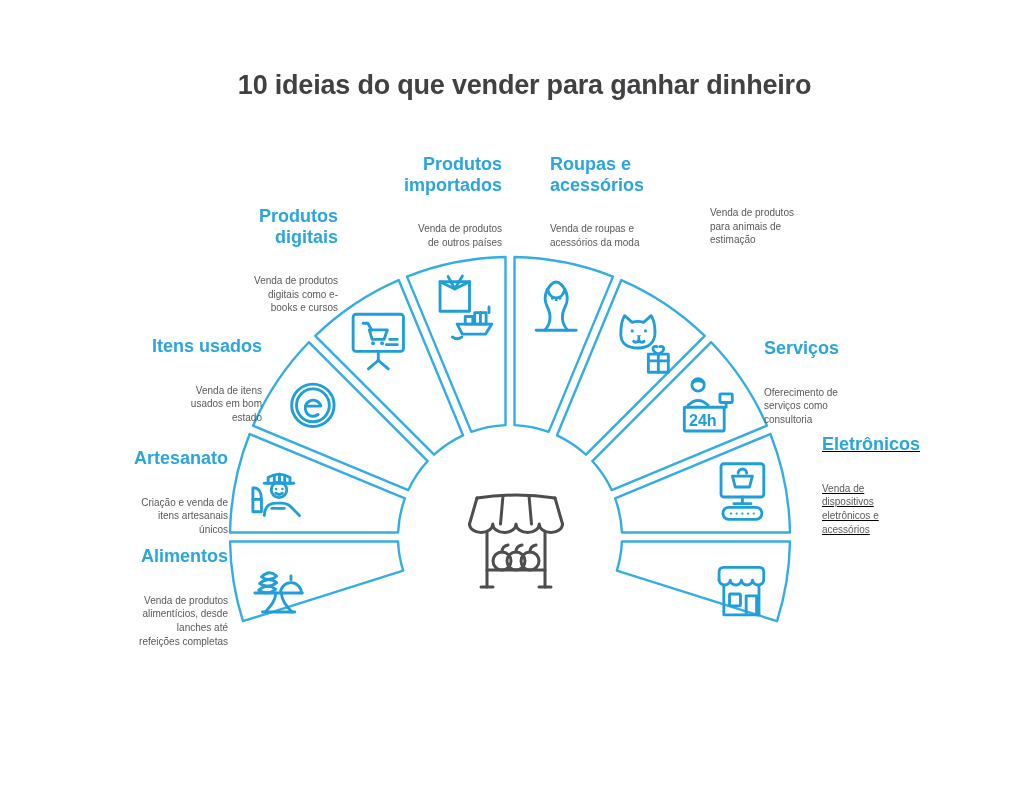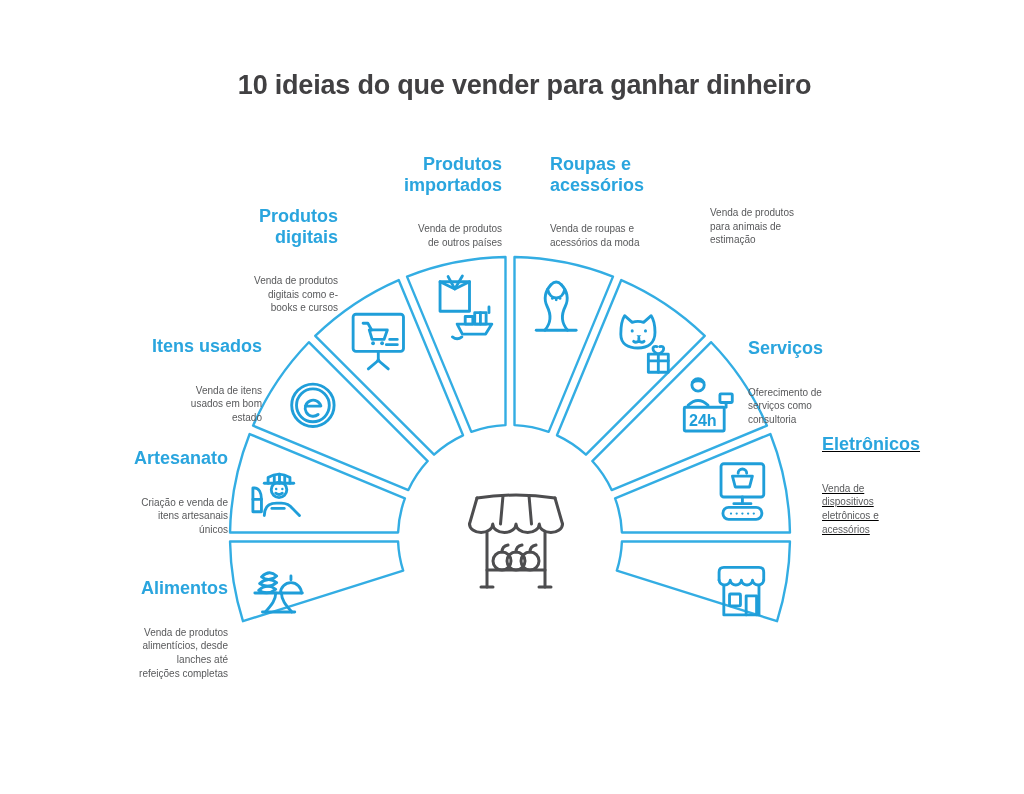--- a/index.html
+++ b/index.html
@@ -9,25 +9,25 @@
          font-size:27px;font-weight:700;letter-spacing:-0.2px;color:var(--title,#414042);}
   #fan{position:absolute;left:0;top:0;}
   .label{position:absolute;white-space:pre-line;}
   .label .h{font-size:18px;line-height:1.14;font-weight:700;color:var(--accent,#2AA5DE);
             margin:0 0 9px 0;}
   .label .d{font-size:10px;line-height:1.37;color:var(--body,#58595B);}
   .ra{text-align:right;}
   .pos-produtos-digitais{top:188px;right:711px;}
   .pos-itens-usados{top:318px;right:787px;}
   .pos-artesanato{top:430px;right:821px;}
-  .pos-alimentos{top:560px;right:821px;}
+  .pos-alimentos{top:528px;right:821px;}
   .pos-produtos-importados{top:136px;right:547px;}
   .pos-roupas{top:136px;left:550px;}
   .pos-pets{top:188px;left:710px;}
-  .pos-servicos{top:320px;left:748px;}
+  .pos-servicos{top:320px;left:764px;}
   .pos-eletronicos{top:416px;left:822px;text-decoration:underline;}
   .pos-revenda{top:538px;left:822px;}
 </style>
 </head>
 <body>
 
 <div class="stage">
   <h1 class="title">10 ideias do que vender para ganhar dinheiro</h1>
 
   <svg id="fan" width="1024" height="794" viewBox="0 0 1024 794">

